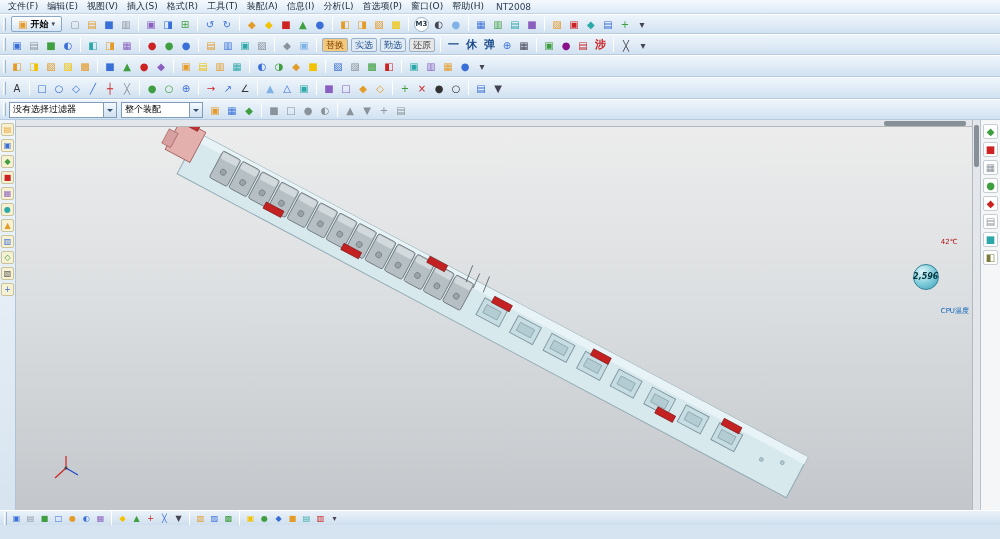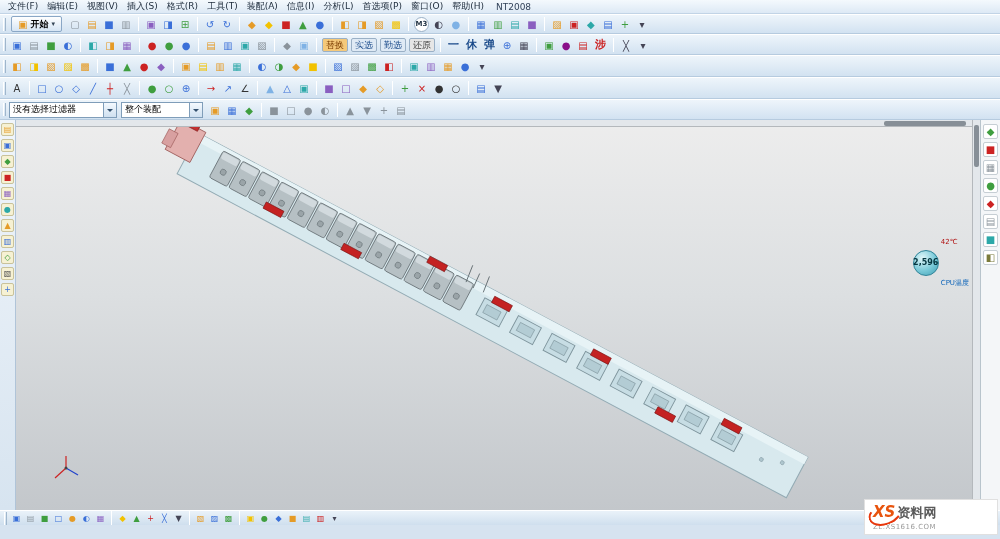--- a/index.html
+++ b/index.html
@@ -46,22 +46,22 @@
   .model-svg { position:absolute; inset:0; width:100%; height:100%; }
   .hscroll { position:absolute; top:0; left:0; right:0; height:7px; background:#e3e7eb; border-bottom:1px solid #b4b8bc; }
   .hthumb { position:absolute; right:6px; top:1px; width:82px; height:5px; background:#878f97; border-radius:2px; }
   .vscroll { flex:none; width:8px; background:#e3e7eb; border-left:1px solid #b4b8bc; position:relative; }
   .vthumb { position:absolute; top:5px; left:1px; width:5px; height:42px; background:#878f97; border-radius:2px; }
   .rightpanel { flex:none; width:20px; background:#f4f6f8; border-left:1px solid #b8c4cc; display:flex; flex-direction:column; align-items:center; padding-top:4px; gap:3px; }
   .rightpanel .ticon { width:15px; height:15px; background:#fff; border:1px solid #c6ced4; font-size:10px; line-height:13px; }
 
   
   .cpu-badge { position:absolute; right:3px; top:118px; display:flex; align-items:center; gap:2px; }
-  .badge-circle { width:26px; height:26px; border-radius:50%; background:radial-gradient(circle at 35% 30%, #e2f7fa, #79c9d8 55%, #3f9fb4); border:1px solid #2f8398; display:flex; align-items:center; justify-content:center; font-size:8px; font-weight:bold; color:#053640; }
-  .badge-info { display:flex; flex-direction:column; font-size:7px; line-height:8px; }
+  .badge-circle { width:26px; height:26px; border-radius:50%; background:radial-gradient(circle at 35% 30%, #e2f7fa, #79c9d8 55%, #3f9fb4); border:1px solid #2f8398; display:flex; align-items:center; justify-content:center; font-size:8px; font-weight:bold; color:#053640;font-style:italic; }
+  .badge-info { display:flex; flex-direction:column; font-size:7px; line-height:8px;gap:28px; }
   .badge-temp { color:#b01010; }
   .badge-label { color:#0a62b8;margin-top:33px; }
 
   
   .triad { position:absolute; left:34px; bottom:26px; }
 
   
   .bottombar { height:15px; background:linear-gradient(#eaf2f9,#cfdfee); border-top:1px solid #fff; display:flex; align-items:center; padding-left:3px; }
   .bottombar .ticon { width:13px; height:13px; font-size:8px; line-height:12px; }
 
@@ -435,21 +435,14 @@
         <span class="ticon" style="color: rgb(242, 194, 0);">▣</span>
         <span class="ticon" style="color: rgb(63, 158, 63);">●</span>
         <span class="ticon" style="color: rgb(58, 111, 216);">◆</span>
         <span class="ticon" style="color: rgb(229, 155, 39);">■</span>
         <span class="ticon" style="color: rgb(44, 168, 168);">▤</span>
         <span class="ticon" style="color: rgb(204, 34, 34);">▥</span>
         <span class="ticon" style="color: rgb(68, 68, 85);">▾</span>
       </span>
   </div>
 
-  <div class="watermark">
-    <div class="wm-row">
-      <span class="wm-logo">XS</span>
-      <span class="wm-name">资料网</span>
-    </div>
-    <span class="wm-url">ZL.XS1616.COM</span>
-  </div>
 
 </div>
 
 </body></html>

